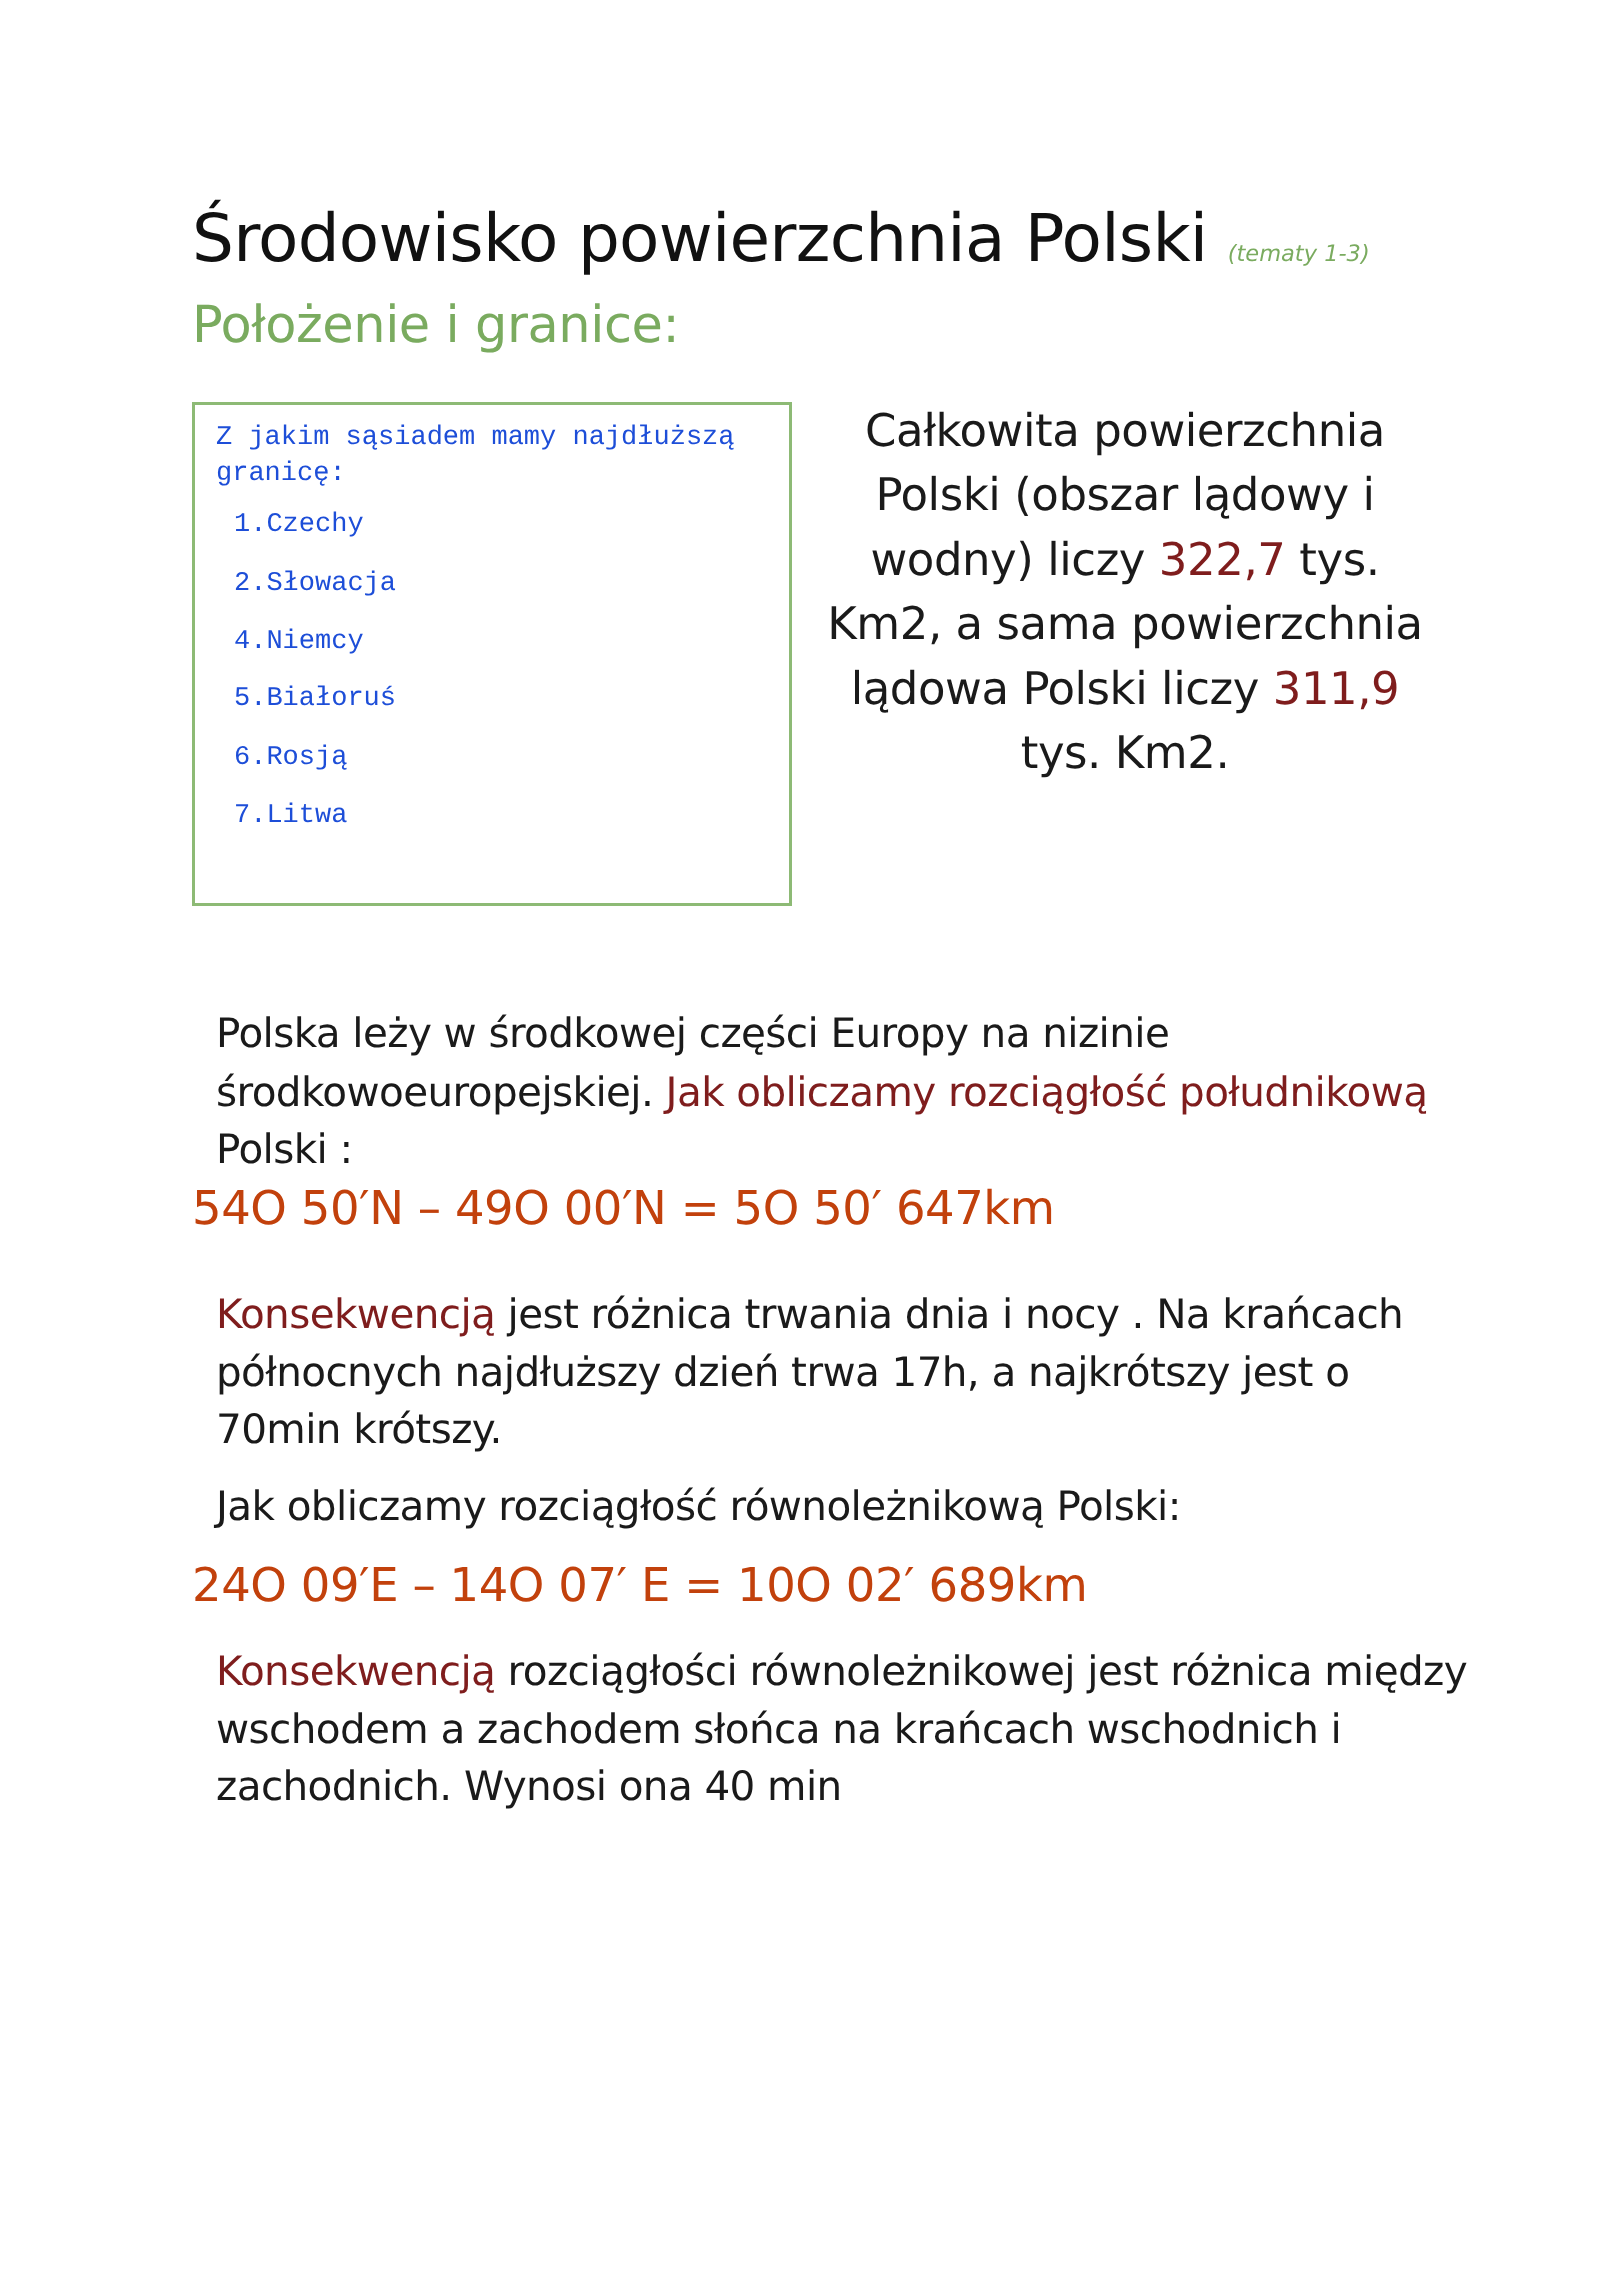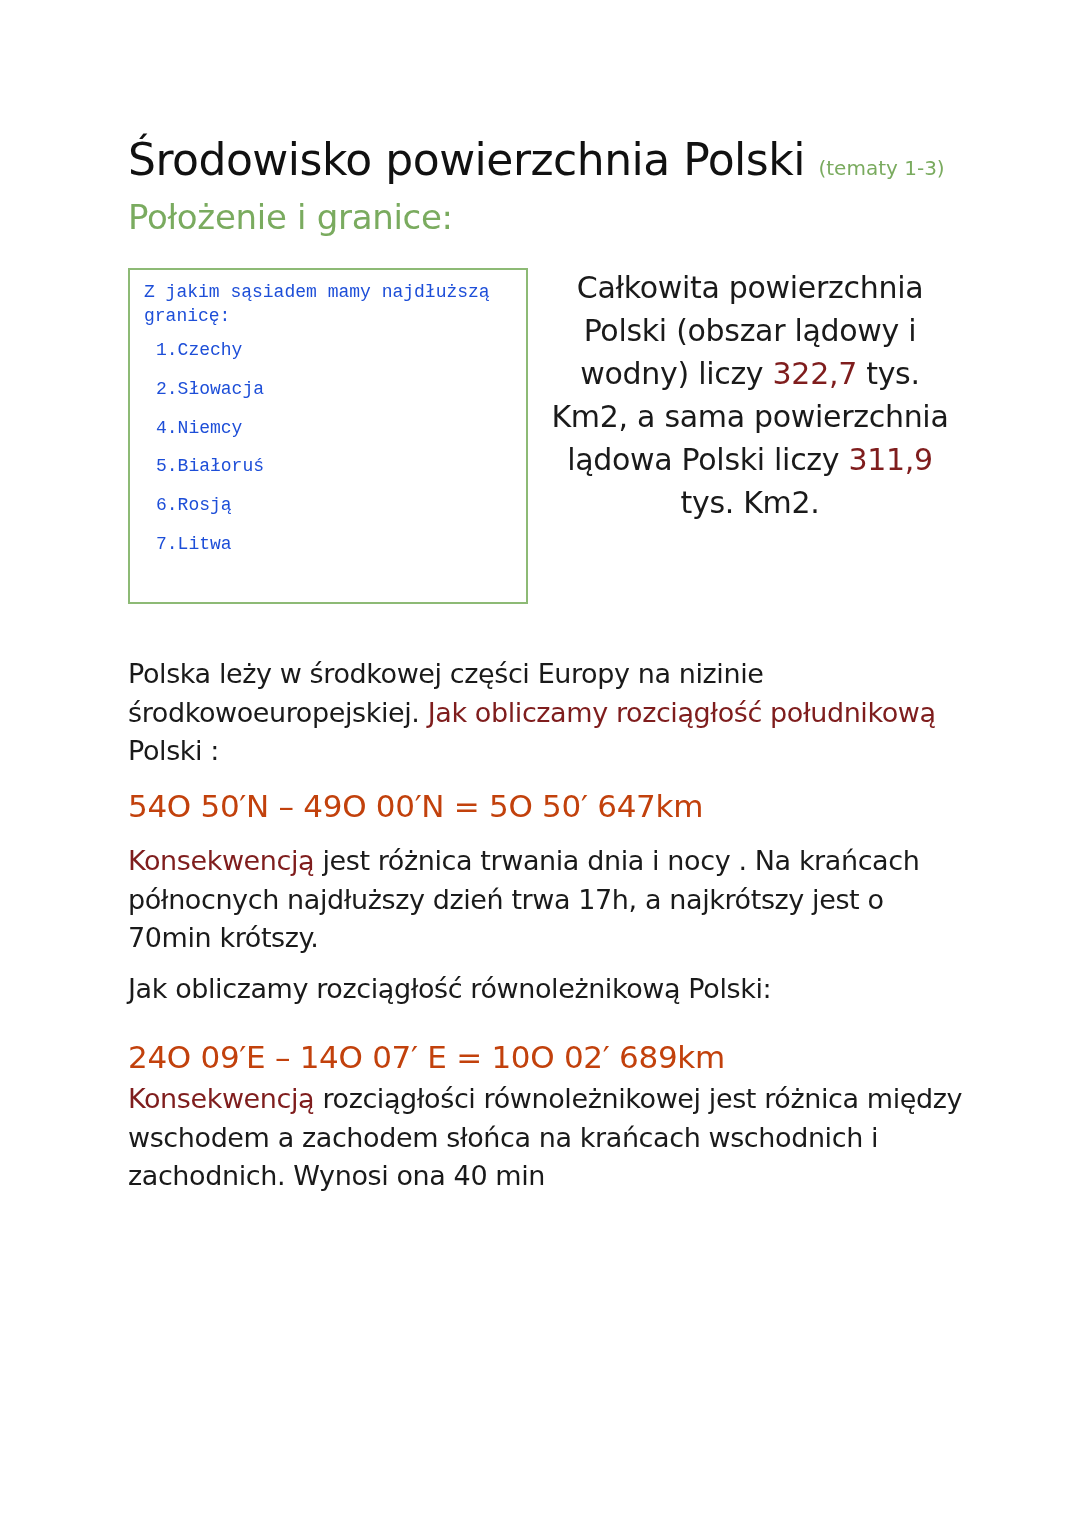--- a/index.html
+++ b/index.html
@@ -24,23 +24,24 @@
       margin: 0;
       font-family: "DejaVu Sans", sans-serif;
       font-weight: normal;
       font-size: 44px;
       line-height: 60px;
       letter-spacing: -0.5px;
       white-space: nowrap;
       color: #111;
     }
     .title .subtitle {
-      font-size: 20px;
+      font-size: 15px;
       color: #7aab5f;
       letter-spacing: 0;
+      font-style: italic;
     }
 
     .section-heading {
       position: absolute;
       left: 128px;
       top: 192px;
       margin: 0;
       font-weight: normal;
       font-size: 34px;
       line-height: 50px;
@@ -85,21 +86,21 @@
       font-size: 30px;
       line-height: 43px;
       letter-spacing: -0.3px;
       color: #1a1a1a;
     }
 
     .para {
       position: absolute;
       left: 128px;
       width: 840px;
-      margin: 0;
+      margin: 16px;
       font-size: 27px;
       line-height: 38.5px;
       letter-spacing: -0.4px;
       color: #1a1a1a;
     }
     .formula {
       position: absolute;
       left: 128px;
       margin: 0;
       font-size: 31px;

